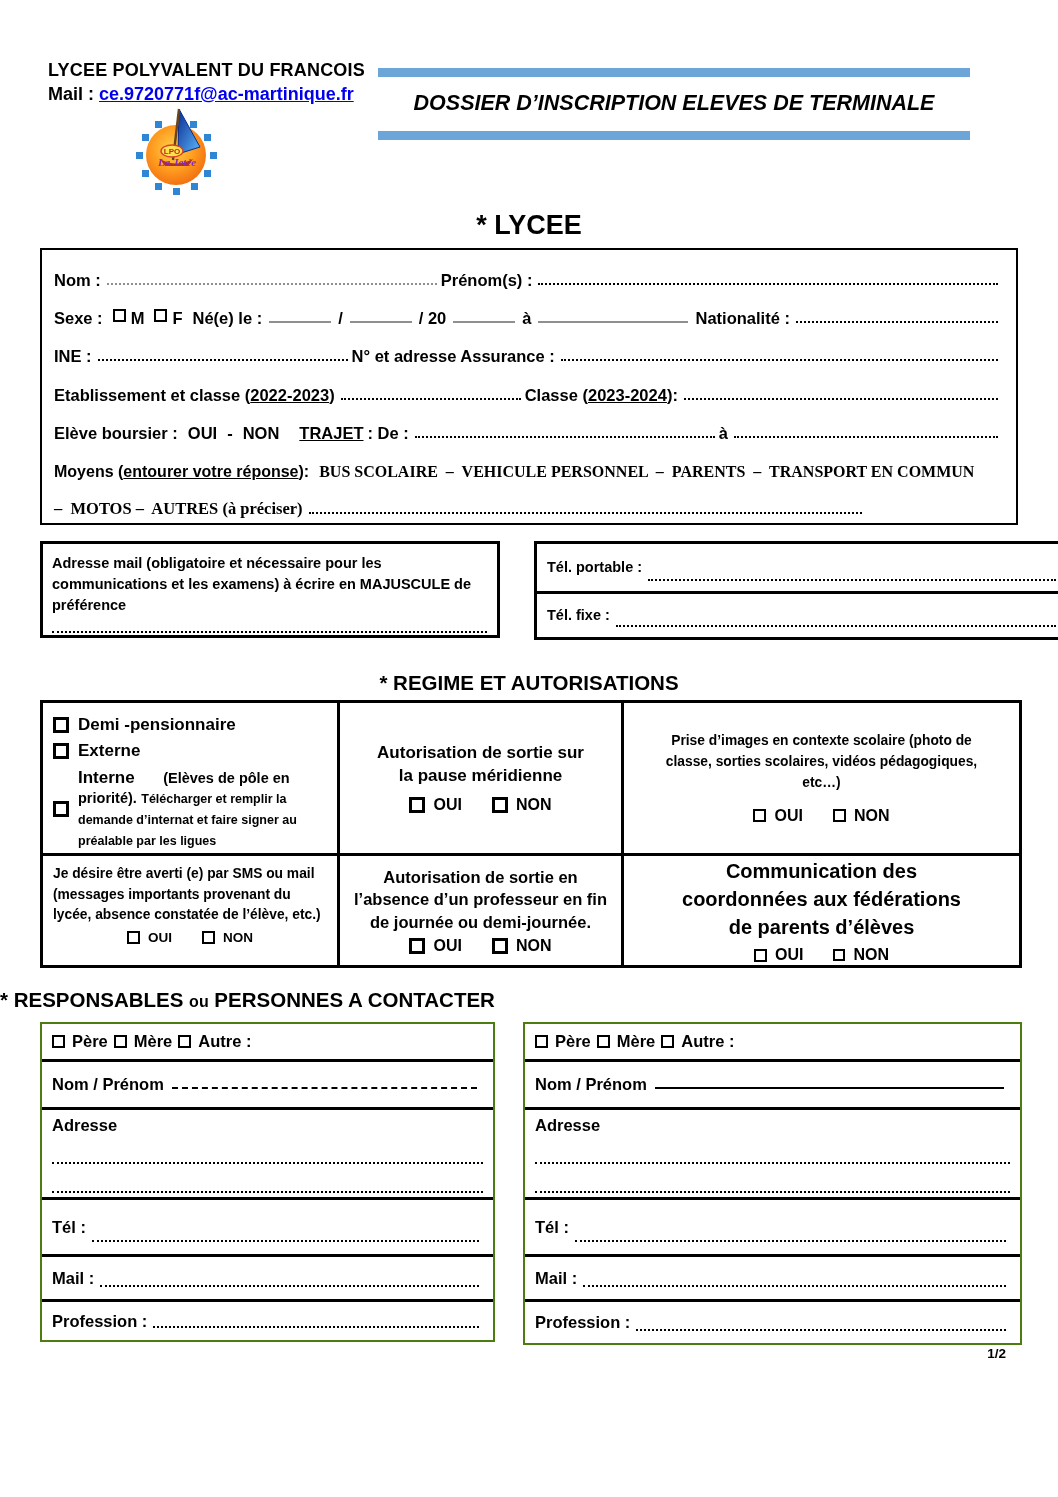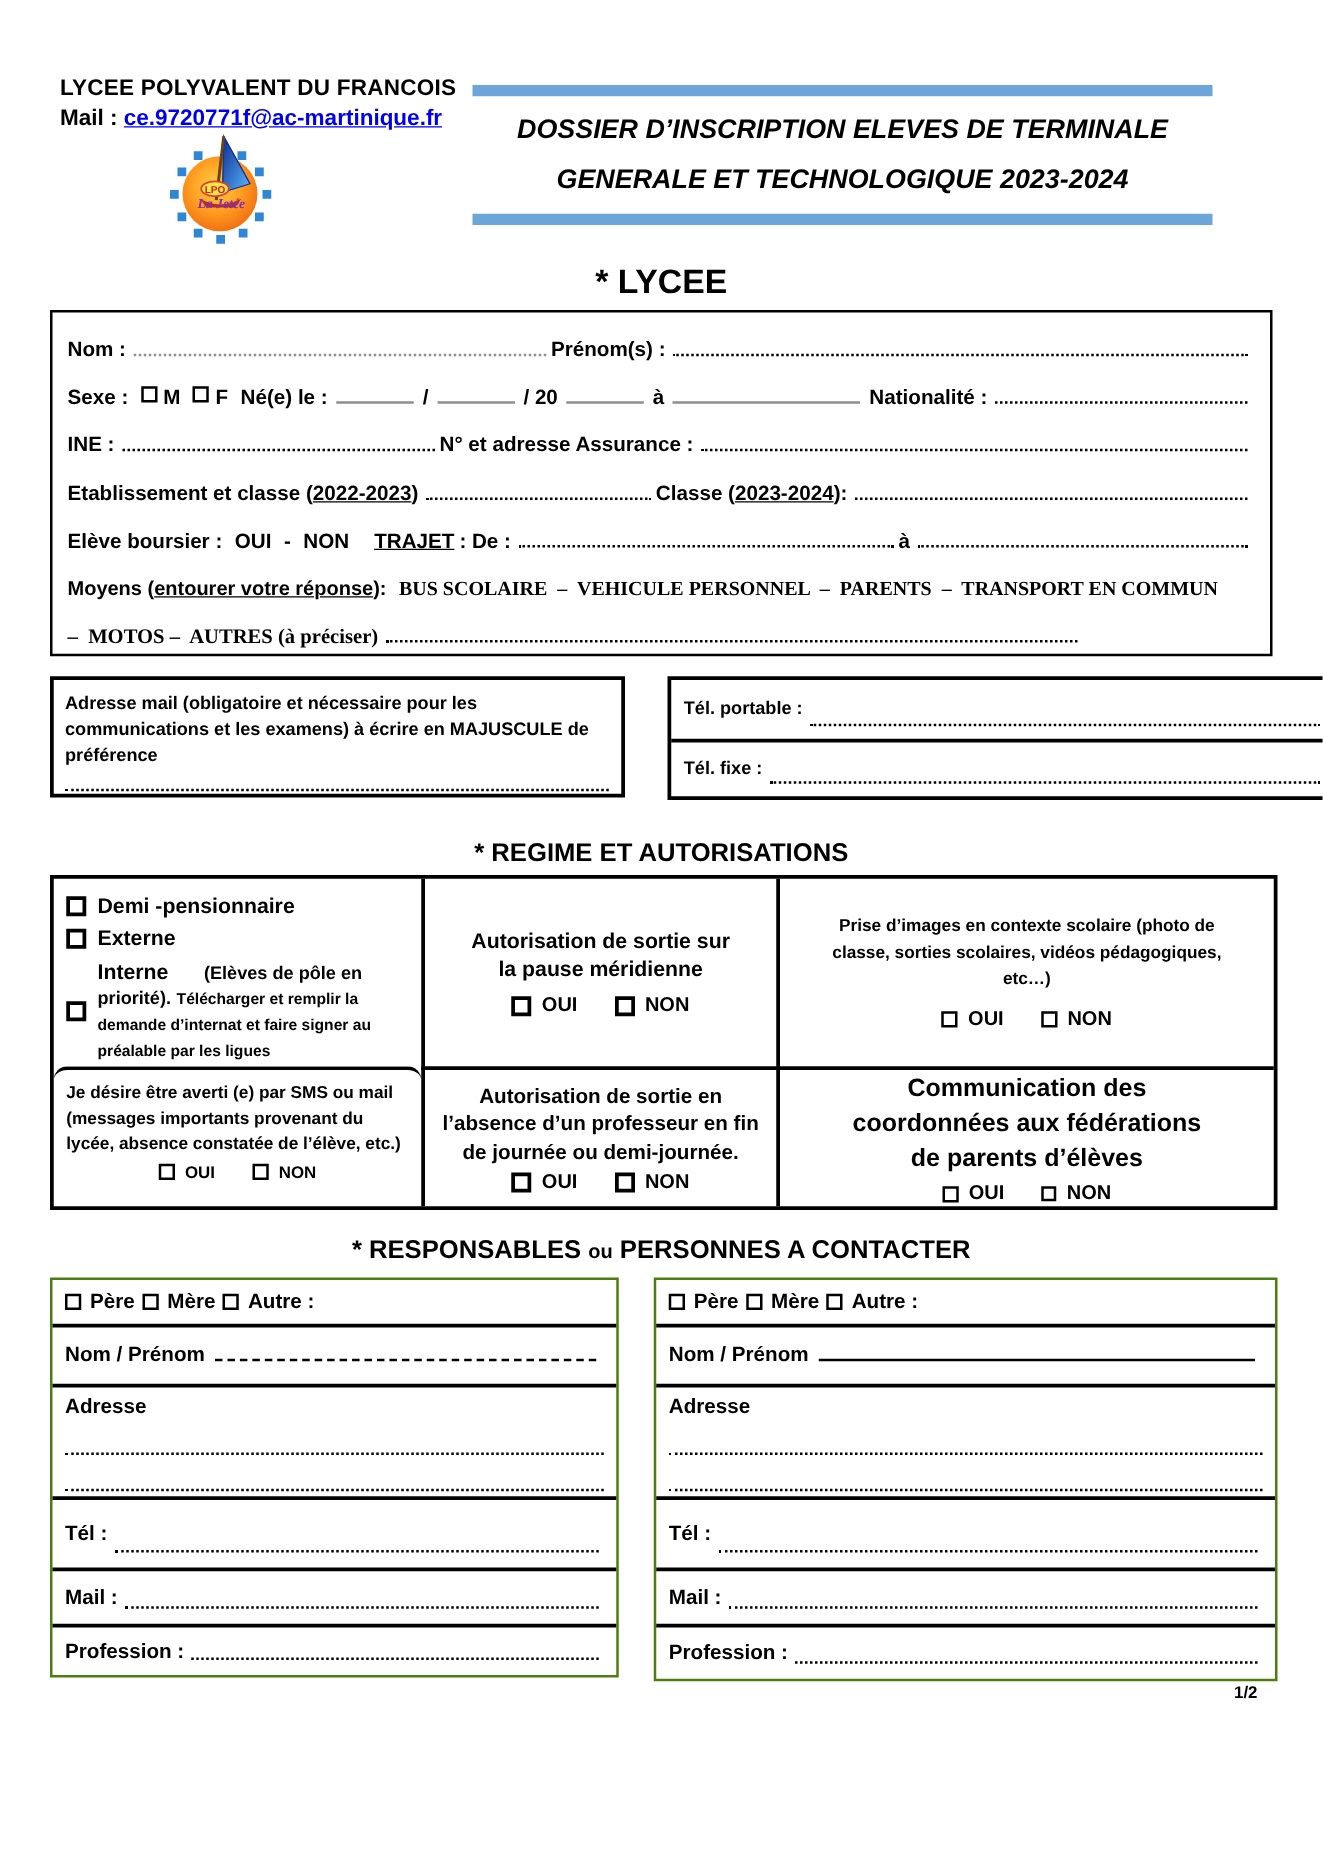--- a/index.html
+++ b/index.html
@@ -17,21 +17,21 @@
   .logo-wrap  { left:130px; top:102px; width:92px; height:96px; }
 
   .title-block { left:378px; top:68px; width:592px; }
   .bar { height:9px; background:var(--accent,#6CA6D9); }
   .title-text { font-style:italic; font-size:21.5px; text-align:center; line-height:40px; }
   .title-pad { padding:6px 0 8px 0; }
 
   
   .h-eleve { left:40px; top:210px; width:978px; text-align:center; font-size:27px; }
   .h-regime { left:0; top:671px; width:1058px; text-align:center; font-size:20.5px; }
-  .h-resp { left:0; top:988px; width:1058px; text-align:center; font-size:20.5px; }
+  .h-resp { left:0; top:988px; width:1058px; text-align:left; font-size:20.5px; }
   .h-resp .ou { font-size:16px; }
 
   
   .ebox { left:40px; top:248px; width:978px; height:277px; border:2px solid #000;
           padding:2px 14px 4px 12px; display:flex; flex-direction:column; }
   .line { display:flex; align-items:flex-end; flex:1; font-size:16.5px; white-space:nowrap; }
   .line .gap { width:10px; }
   .lead { flex:1 1 auto; border-bottom:2.6px dotted #000; align-self:flex-end;
           margin:0 4px 5px 6px; min-width:16px; }
   .lead.gray { border-color:#8f8f8f; }
@@ -139,21 +139,20 @@
     <ellipse cx="42" cy="49" rx="11" ry="6" fill="#ffe14a" stroke="#d8402f" stroke-width="1.4"></ellipse>
     <text x="42" y="52" font-size="8" text-anchor="middle" fill="#c2271c" font-family="Liberation Sans, sans-serif" font-weight="bold">LPO</text>
     <text x="47" y="64" font-size="11" text-anchor="middle" fill="#8a2bb5" font-style="italic" font-family="Liberation Serif, serif" font-weight="bold">La Jetée</text>
   </svg>
 </div>
 
 <div class="abs title-block">
   <div class="bar"></div>
   <div class="title-pad">
     <div class="title-text">DOSSIER D’INSCRIPTION ELEVES DE TERMINALE</div>
-    <div class="title-text">GENERALE ET TECHNOLOGIQUE 2023-2024</div>
   </div>
   <div class="bar"></div>
 </div>
 
 <div class="abs h-eleve">* LYCEE</div>
 
 <div class="abs ebox">
   <div class="line">
     <span>Nom :</span>
     <span class="lead gray f330"></span>
@@ -278,21 +277,21 @@
     <div class="celltext14" style="padding:0 20px;">Prise d’images en contexte scolaire (photo de classe, sorties scolaires, vidéos pédagogiques, etc…)</div>
     <div class="ouinon" style="margin-top:13px;">
       <span class="cb"></span>
       <span>OUI</span>
       <span class="sp"></span>
       <span class="cb"></span>
       <span>NON</span>
     </div>
   </div>
 
-  <div class="rcell first-col" style="padding:8px 10px;border-radius:11px;">
+  <div class="rcell first-col" style="padding:8px 10px;">
     <div class="celltext14">Je désire être averti (e) par SMS ou mail (messages importants provenant du lycée, absence constatée de l’élève, etc.)</div>
     <div class="ouinon" style="margin-top:4px; font-size:13.5px;">
       <span class="cb"></span>
       <span>OUI</span>
       <span class="sp"></span>
       <span class="cb"></span>
       <span>NON</span>
     </div>
   </div>
 

